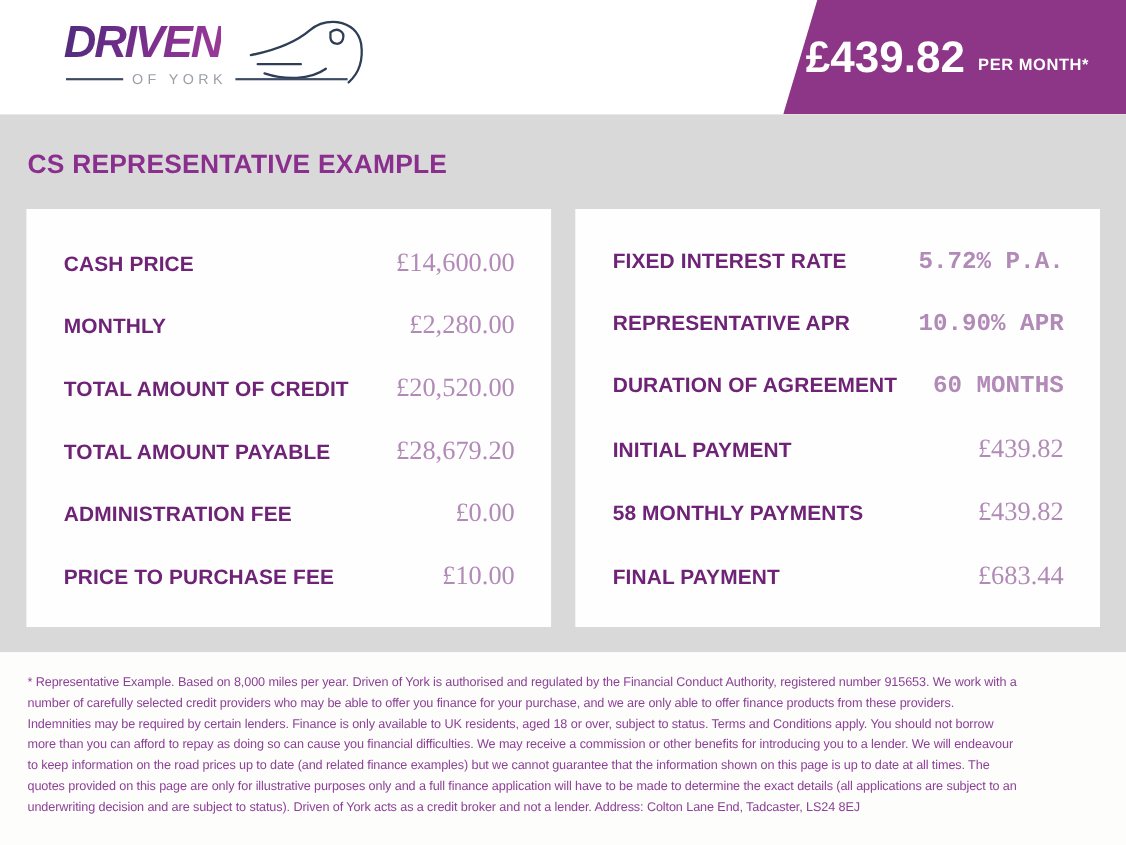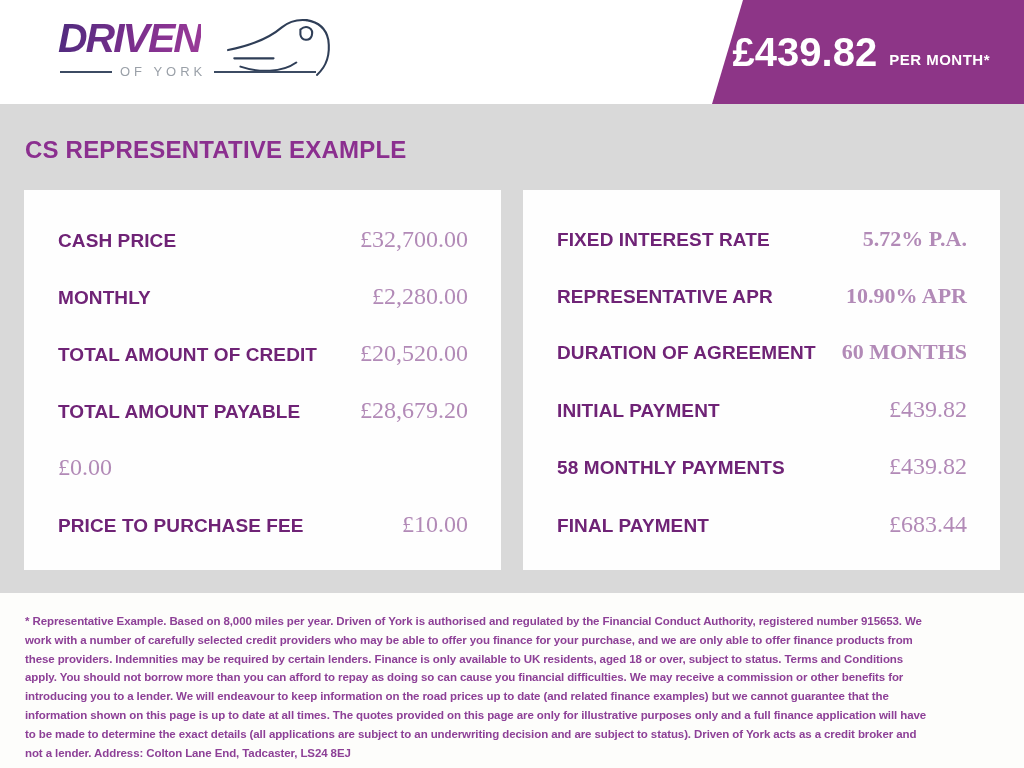--- a/index.html
+++ b/index.html
@@ -46,27 +46,27 @@
   .panels { position:absolute; top:86px; left:24px; display:flex; gap:22px; }
   .panel {
     width:477px; height:380px; background:#fefefe;
     display:flex; flex-direction:column; justify-content:space-between;
     padding:36px 33px 32px 34px;
   }
   .row { display:flex; justify-content:space-between; align-items:baseline; }
   .lbl { font-size:19px; font-weight:700; color:#6f2376; letter-spacing:0.1px; }
   .val { color:#b28ab7; text-align:right; }
   .val-serif { font-family:"Liberation Serif", serif; font-size:24px; font-weight:500; }
-  .val-sans  { font-family:Liberation Serif, serif; font-size:22px; font-weight:600; }
+  .val-sans  { font-family:Liberation Mono, monospace; font-size:22px; font-weight:600; }
 
   
   .footer { position:absolute; top:593px; left:0; width:1024px; height:175px; background:#fdfdfb; }
   .disclaimer {
     margin:19px 0 0 25px; width:902px;
-    font-size:11.5px; font-weight:700; line-height:18.8px;
+    font-size:11.5px; font-weight:400; line-height:18.8px;
     color:#8d4097; letter-spacing:-0.1px;
   }
 </style>
 </head>
 <body>
 
 <div class="page">
 
   <div class="header">
     <div class="logo">
@@ -92,35 +92,36 @@
   </div>
 
   <div class="gray-band">
     <div class="heading">CS REPRESENTATIVE EXAMPLE</div>
 
     <div class="panels">
 
       <div class="panel">
         <div class="row">
           <span class="lbl">CASH PRICE</span>
-          <span class="val val-serif">£32,700.00</span>
+          <span class="val val-serif">£14,600.00</span>
         </div>
         <div class="row">
           <span class="lbl">MONTHLY</span>
           <span class="val val-serif">£2,280.00</span>
         </div>
         <div class="row">
           <span class="lbl">TOTAL AMOUNT OF CREDIT</span>
           <span class="val val-serif">£20,520.00</span>
         </div>
         <div class="row">
           <span class="lbl">TOTAL AMOUNT PAYABLE</span>
           <span class="val val-serif">£28,679.20</span>
         </div>
         <div class="row">
+          <span class="lbl">ADMINISTRATION FEE</span>
           <span class="val val-serif">£0.00</span>
         </div>
         <div class="row">
           <span class="lbl">PRICE TO PURCHASE FEE</span>
           <span class="val val-serif">£10.00</span>
         </div>
       </div>
 
       <div class="panel">
         <div class="row">

